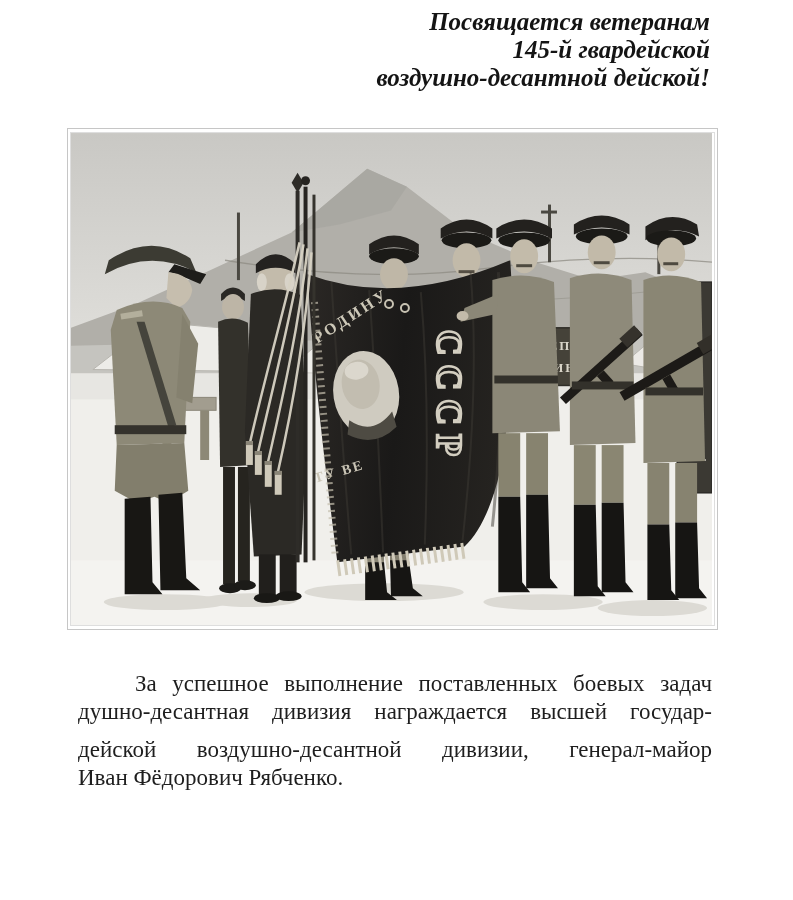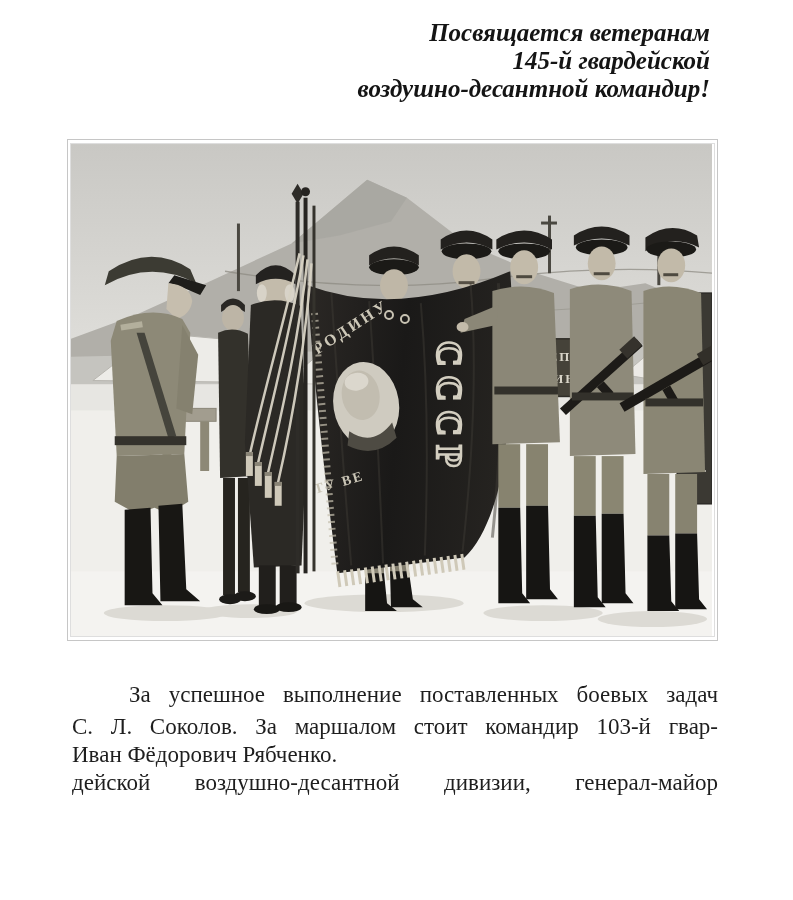--- a/index.html
+++ b/index.html
@@ -1,38 +1,38 @@
 <!DOCTYPE html>
 <html><head>
 <meta charset="utf-8">
 <style>
   html,body{margin:0;padding:0;background:#ffffff;}
   .page{position:relative;width:793px;height:900px;background:#fff;overflow:hidden;
         font-family:"Liberation Serif",serif;color:#1e1e1e;}
-  .dedication{padding:19px 83px 0 0;text-align:right;font-weight:bold;font-style:italic;
+  .dedication{padding:8px 83px 0 0;text-align:right;font-weight:bold;font-style:italic;
               font-size:25px;line-height:28px;color:#141414;}
   .photo-frame{margin:36px 0 0 67px;width:651px;box-sizing:border-box;
                border:1px solid #c6c6c6;padding:3px 2px;background:#fff;}
   .photo-inner{border:1px solid #dedede;line-height:0;}
   .photo-inner svg{display:block;}
   .body-text{margin:40px 71px 0 68px;font-size:23px;line-height:28px;}
-  .para{margin:4px;}
+  .para{margin:10px;}
   .ln{display:block;text-align:justify;text-align-last:justify;white-space:normal;}
   .ln.first{text-indent:57px;}
   .ln.last{text-align:justify;text-align-last:left;}
 </style>
 </head>
 <body>
 
 <div class="page">
 
   <div class="dedication">
     <div>Посвящается ветеранам</div>
     <div>145-й гвардейской</div>
-    <div>воздушно-десантной командир!</div>
+    <div>воздушно-десантной дейской!</div>
   </div>
 
   <div class="photo-frame">
     <div class="photo-inner">
       <svg viewBox="0 0 645 495" width="641" height="492" xmlns="http://www.w3.org/2000/svg">
         <defs>
           <linearGradient id="sky" x1="0" y1="0" x2="0" y2="1">
             <stop offset="0" stop-color="#c9c8c4"></stop>
               <stop offset="1" stop-color="#e3e2de"></stop>
           </linearGradient>
@@ -245,21 +245,21 @@
           <path d="M580,394 L602,394 L604,460 L612,470 L580,470 Z" fill="#161513"></path>
           <path d="M608,392 L630,392 L632,458 L640,468 L608,468 Z" fill="#161513"></path>
         </g>
       </svg>
     </div>
   </div>
 
   <div class="body-text">
     <p class="para">
       <span class="ln first">За успешное выполнение поставленных боевых задач</span>
+      <span class="ln">душно-десантная дивизия награждается высшей государ-</span>
     </p>
     <p class="para">
-      <span class="ln">С. Л. Соколов. За маршалом стоит командир 103-й гвар-</span>
+      <span class="ln">дейской воздушно-десантной дивизии, генерал-майор</span>
       <span class="ln last">Иван Фёдорович Рябченко.</span>
-      <span class="ln">дейской воздушно-десантной дивизии, генерал-майор</span>
     </p>
   </div>
 
 </div>
 
 </body></html>

